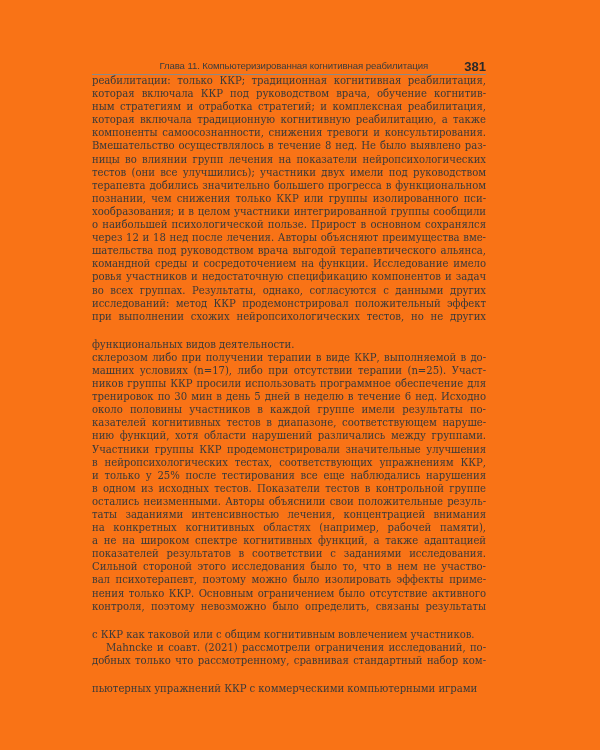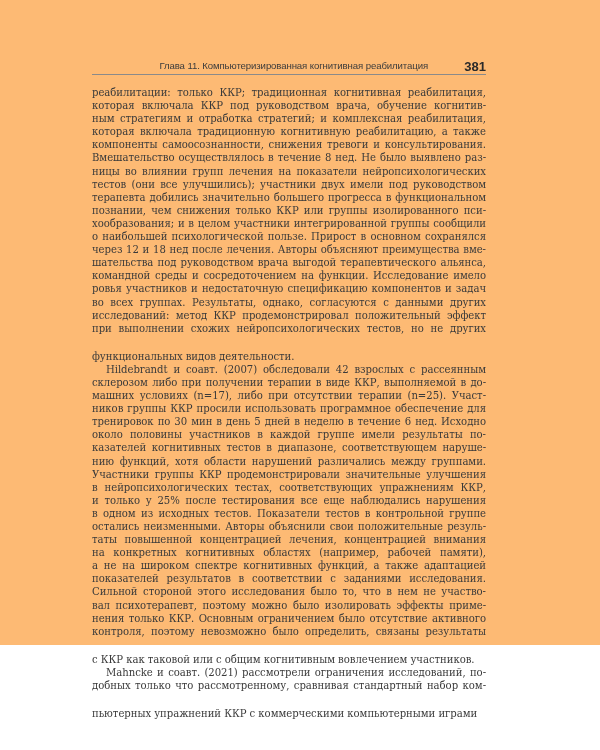--- a/index.html
+++ b/index.html
@@ -1,27 +1,27 @@
 <!DOCTYPE html>
 <html><head>
   <meta charset="utf-8">
   <style>
     html, body { margin: 0; padding: 0; background: #ffffff; }
     body { width: 600px; height: 750px; position: relative; overflow: hidden; }
-    .page { position: absolute; left: 0; top: 0; width: 600px; height: 645px; background: #fdba74; }
+    .page { position: absolute; left: 0; top: 0; width: 600px; height: 750px; background: #f97316; }
     .running-head {
       position: absolute; left: 92px; top: 58px; width: 394px; height: 16px;
       border-bottom: 1px solid #8a8a8a;
       font-family: "Liberation Sans", "DejaVu Sans", sans-serif;
       font-size: 9.6px; color: #3c3c3c;
     }
     .running-head .chapter { position: absolute; right: 58px; top: 2px; white-space: nowrap; letter-spacing: -0.1px; }
     .running-head .folio { position: absolute; right: 0; top: 1px; font-weight: bold; font-size: 13px; color: #2a2a2a; }
     .body-text {
-      position: absolute; left: 92px; top: 86px; width: 394px;
+      position: absolute; left: 92px; top: 74px; width: 394px;
       font-family: "DejaVu Serif", "Liberation Serif", serif;
       font-size: 10.1px; line-height: 13.1px; color: #3a3a3a;
       text-align: justify; letter-spacing: -0.05px;
     }
     .body-text p { margin: 0; }
     .body-text .line { display: block; text-align: justify; text-align-last: justify; white-space: nowrap; overflow: visible; height: 13.1px; }
     .body-text .line.last { text-align-last: left; margin-top: 15px; }
     .body-text .line.indent { padding-left: 14px; }
   </style>
 </head>
@@ -50,34 +50,33 @@
         <span class="line">через 12 и 18 нед после лечения. Авторы объясняют преимущества вме-</span>
         <span class="line">шательства под руководством врача выгодой терапевтического альянса,</span>
         <span class="line">командной среды и сосредоточением на функции. Исследование имело</span>
         <span class="line">ровья участников и недостаточную спецификацию компонентов и задач</span>
         <span class="line">во всех группах. Результаты, однако, согласуются с данными других</span>
         <span class="line">исследований: метод ККР продемонстрировал положительный эффект</span>
         <span class="line">при выполнении схожих нейропсихологических тестов, но не других</span>
         <span class="line last">функциональных видов деятельности.</span>
       </p>
       <p>
-        <span class="line indent">Hildebrandt и соавт. (2007) обследовали 42 взрослых с рассеянным</span>
         <span class="line">склерозом либо при получении терапии в виде ККР, выполняемой в до-</span>
         <span class="line">машних условиях (n=17), либо при отсутствии терапии (n=25). Участ-</span>
         <span class="line">ников группы ККР просили использовать программное обеспечение для</span>
         <span class="line">тренировок по 30 мин в день 5 дней в неделю в течение 6 нед. Исходно</span>
         <span class="line">около половины участников в каждой группе имели результаты по-</span>
         <span class="line">казателей когнитивных тестов в диапазоне, соответствующем наруше-</span>
         <span class="line">нию функций, хотя области нарушений различались между группами.</span>
         <span class="line">Участники группы ККР продемонстрировали значительные улучшения</span>
         <span class="line">в нейропсихологических тестах, соответствующих упражнениям ККР,</span>
         <span class="line">и только у 25% после тестирования все еще наблюдались нарушения</span>
         <span class="line">в одном из исходных тестов. Показатели тестов в контрольной группе</span>
         <span class="line">остались неизменными. Авторы объяснили свои положительные резуль-</span>
-        <span class="line">таты повышенной концентрацией лечения, концентрацией внимания</span>
+        <span class="line">таты заданиями интенсивностью лечения, концентрацией внимания</span>
         <span class="line">на конкретных когнитивных областях (например, рабочей памяти),</span>
         <span class="line">а не на широком спектре когнитивных функций, а также адаптацией</span>
         <span class="line">показателей результатов в соответствии с заданиями исследования.</span>
         <span class="line">Сильной стороной этого исследования было то, что в нем не участво-</span>
         <span class="line">вал психотерапевт, поэтому можно было изолировать эффекты приме-</span>
         <span class="line">нения только ККР. Основным ограничением было отсутствие активного</span>
         <span class="line">контроля, поэтому невозможно было определить, связаны результаты</span>
         <span class="line last">с ККР как таковой или с общим когнитивным вовлечением участников.</span>
       </p>
       <p>

